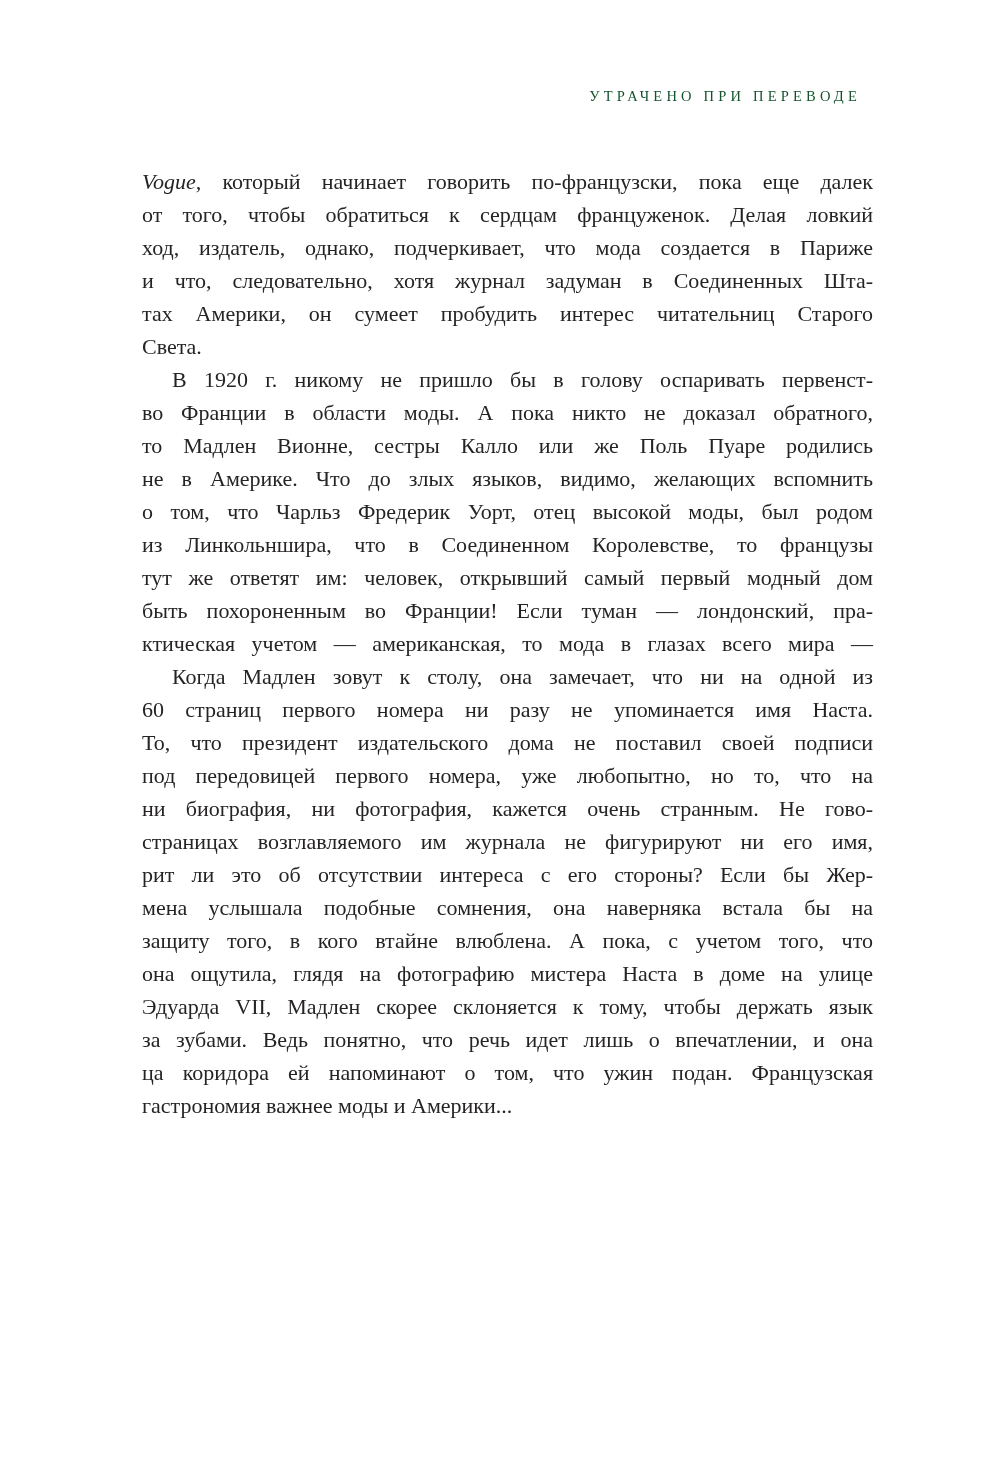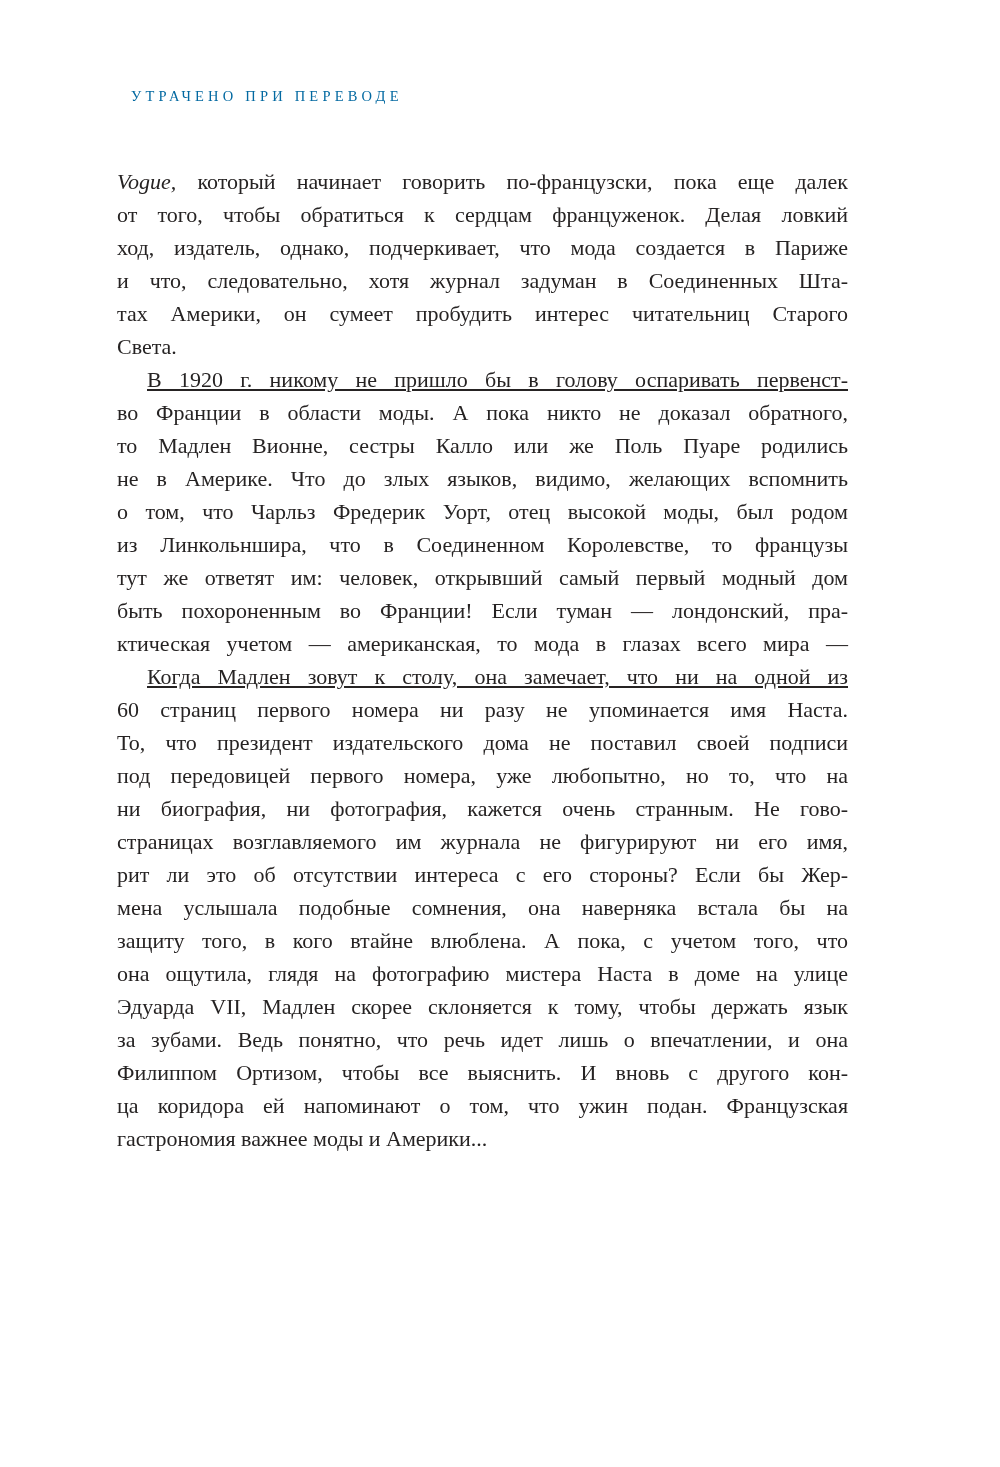--- a/index.html
+++ b/index.html
@@ -14,50 +14,49 @@
     background: #ffffff;
     overflow: hidden;
     font-family: "Liberation Serif", serif;
     color: #262323;
   }
   .running-header {
     position: absolute;
     top: 88px;
     left: 131px;
     right: 139px;
-    text-align: left;
+    text-align: right;
     font-size: 14.5px;
     letter-spacing: 4.2px;
     font-weight: 400;
-    color: #0369a1;
+    color: #14532d;
     white-space: nowrap;
   }
   .body-text {
     position: absolute;
     top: 165px;
-    left: 117px;
+    left: 142px;
     width: 731px;
     font-size: 22px;
     line-height: 33px;
   }
   .paragraph {
     margin: 0;
     padding: 0;
   }
   .line {
     text-align: justify;
     text-align-last: justify;
     white-space: normal;
   }
   .line.last {
     text-align-last: left;
   }
   .line.indent {
     text-indent: 30px;
-    text-decoration: underline;
   }
   .line em {
     font-style: italic;
   }
 </style>
 </head>
 <body>
 
 <div class="page">
   <div class="running-header">УТРАЧЕНО ПРИ ПЕРЕВОДЕ</div>
@@ -87,18 +86,17 @@
         <div class="line">То, что президент издательского дома не поставил своей подписи</div>
         <div class="line">под передовицей первого номера, уже любопытно, но то, что на</div>
         <div class="line">ни биография, ни фотография, кажется очень странным. Не гово-</div>
         <div class="line">страницах возглавляемого им журнала не фигурируют ни его имя,</div>
         <div class="line">рит ли это об отсутствии интереса с его стороны? Если бы Жер-</div>
         <div class="line">мена услышала подобные сомнения, она наверняка встала бы на</div>
         <div class="line">защиту того, в кого втайне влюблена. А пока, с учетом того, что</div>
         <div class="line">она ощутила, глядя на фотографию мистера Наста в доме на улице</div>
         <div class="line">Эдуарда VII, Мадлен скорее склоняется к тому, чтобы держать язык</div>
         <div class="line">за зубами. Ведь понятно, что речь идет лишь о впечатлении, и она</div>
-        <div class="line">Филиппом Ортизом, чтобы все выяснить. И вновь с другого кон-</div>
         <div class="line">ца коридора ей напоминают о том, что ужин подан. Французская</div>
         <div class="line last">гастрономия важнее моды и Америки...</div>
       </div>
     </div>
 </div>
 
 </body></html>

